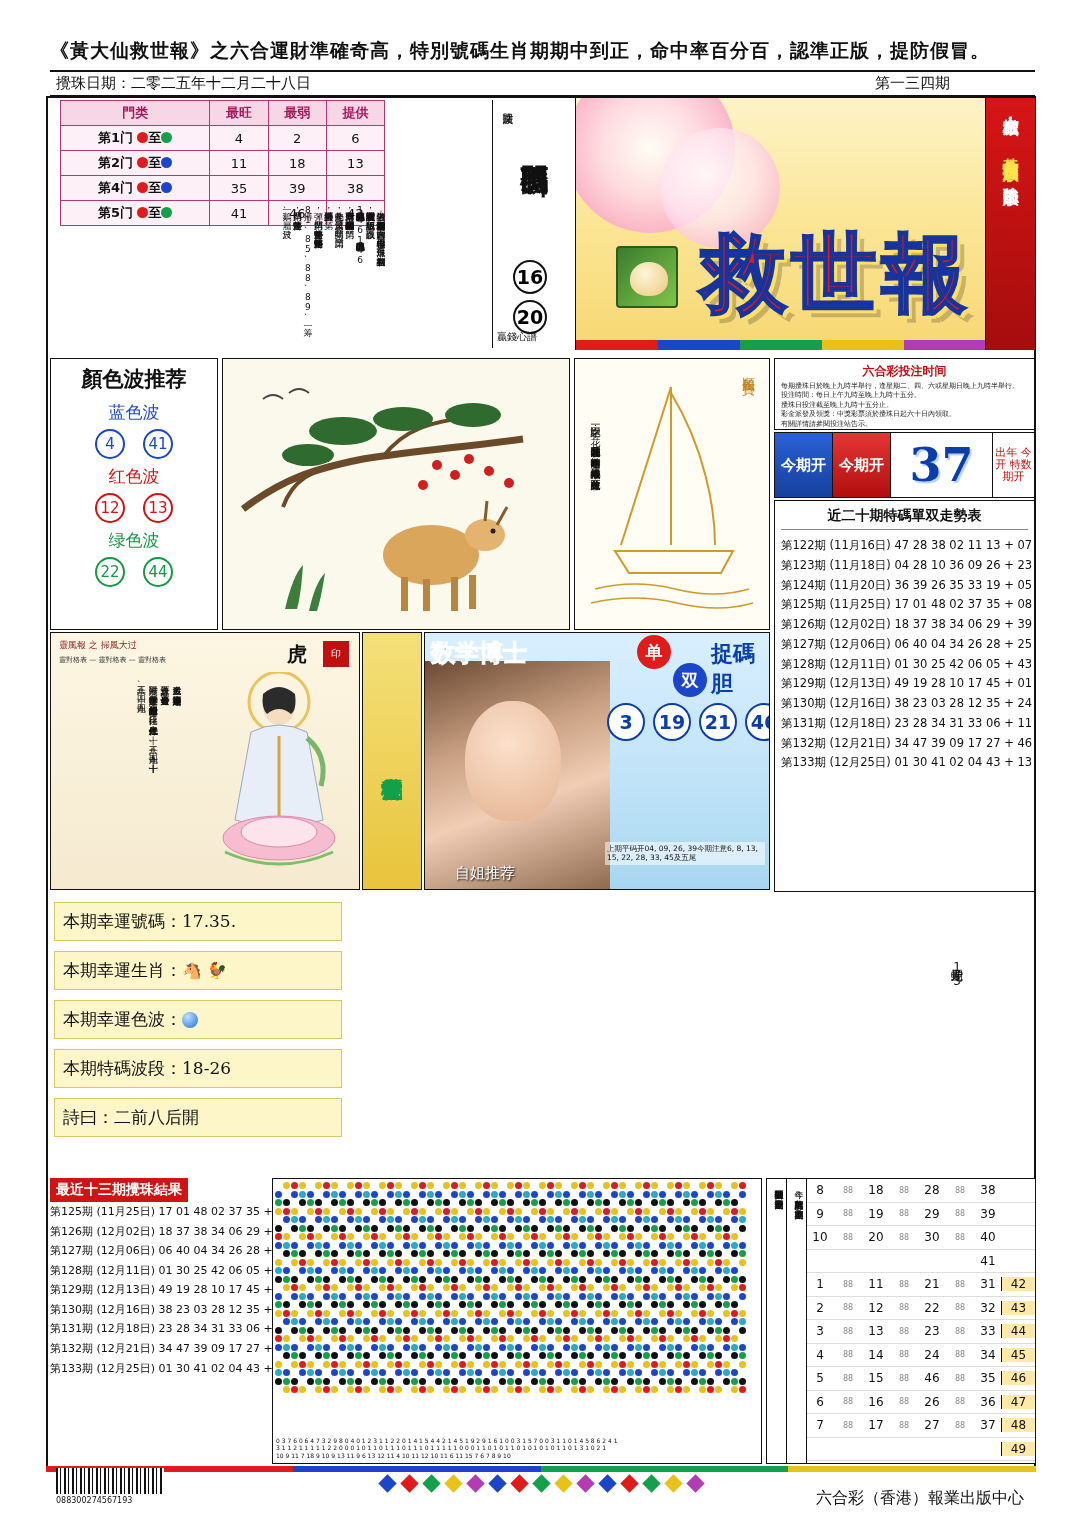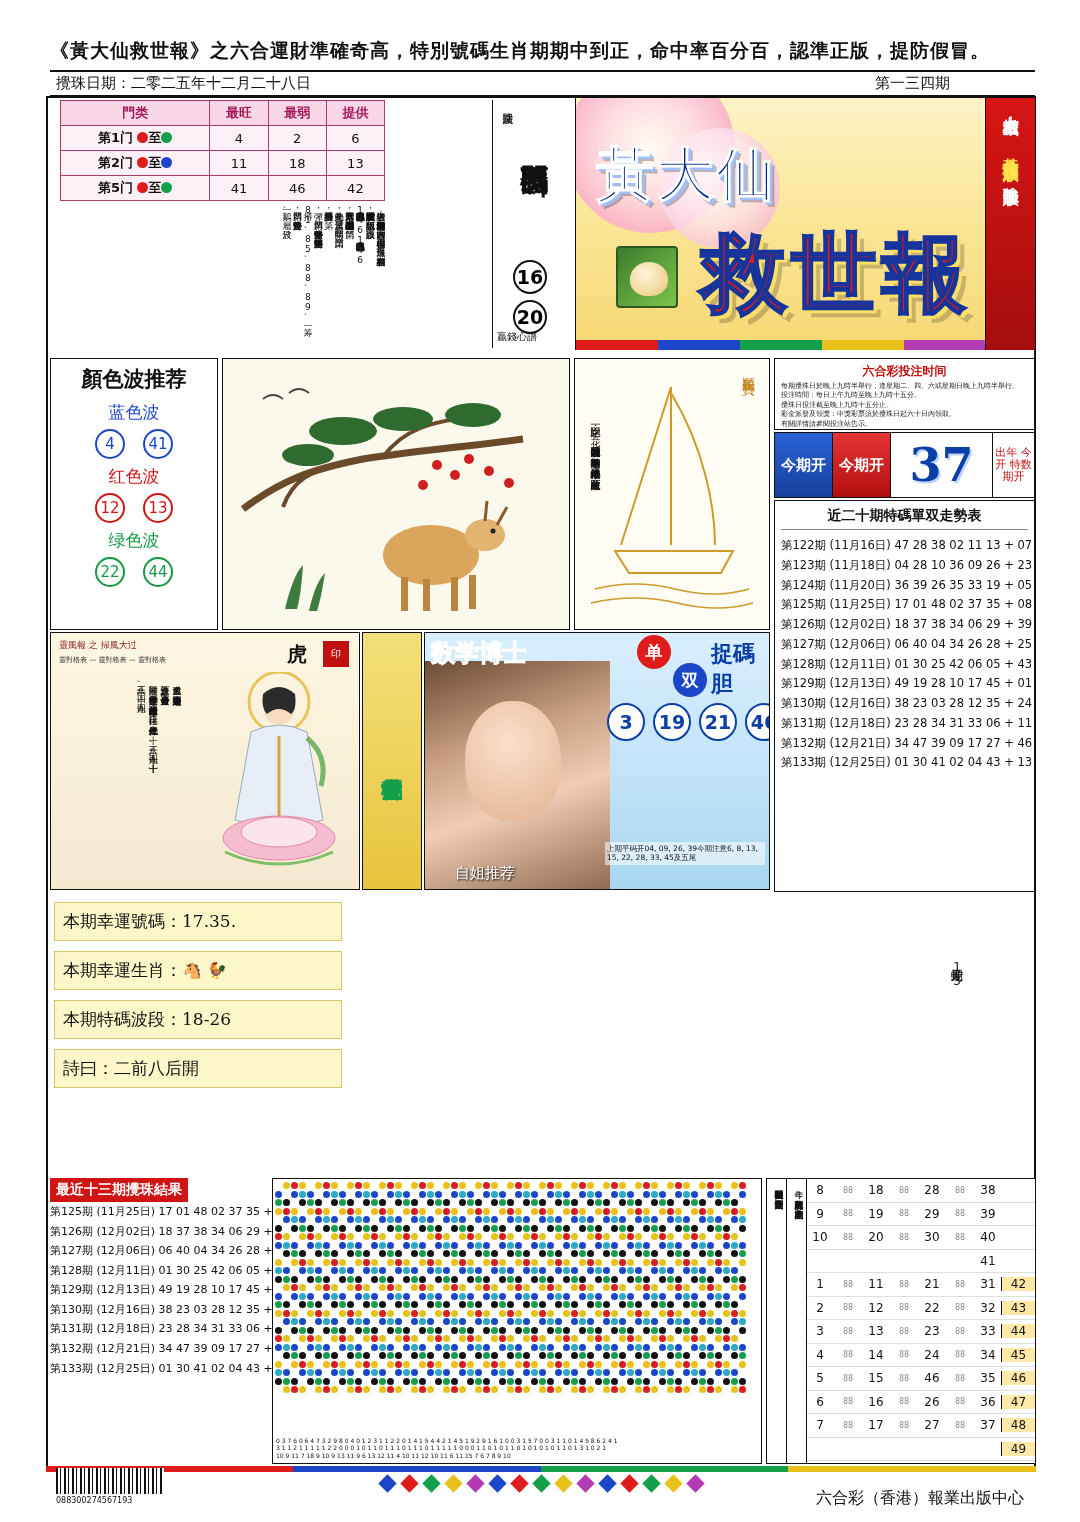--- a/index.html
+++ b/index.html
@@ -504,20 +504,26 @@
         <td>2</td>
         <td>6</td>
       </tr>
       <tr>
         <td class="gate-lbl"><span>第2门</span> <span class="dot d-red"></span>至<span class="dot d-blue"></span></td>
         <td>11</td>
         <td>18</td>
         <td>13</td>
       </tr>
       <tr>
+        <td class="gate-lbl"><span>第4门</span> <span class="dot d-red"></span>至<span class="dot d-blue"></span></td>
+        <td>35</td>
+        <td>39</td>
+        <td>38</td>
+      </tr>
+      <tr>
         <td class="gate-lbl"><span>第5门</span> <span class="dot d-red"></span>至<span class="dot d-green"></span></td>
         <td>41</td>
         <td>46</td>
         <td>42</td>
       </tr>
     </tbody>
   </table>
 
   <div class="vcols">
     <div class="vcol">敬告讀者：近期發現內地市場上有的翻版，雜內容雷同，但字迹模糊百出，魚目混珠。有損讀者利益。</div>
@@ -543,21 +549,20 @@
     <div class="cold-title">捉波路</div>
     <div class="cold-big">冷門號碼可叫</div>
     <div class="cold-ball" style="left:20px;top:160px;">16</div>
     <div class="cold-ball" style="left:20px;top:200px;">20</div>
     <div class="cold-foot">贏錢心譜</div>
   </div>
 
   <div class="masthead">
     <div class="mh-flower"></div>
     <div class="mh-flower2"></div>
-    <div class="mh-title1">黃大仙</div>
     <div class="mh-emblem"></div>
     <div class="mh-title2">救世報</div>
     <div class="mh-stripe"></div>
   </div>
 
   <div class="redbanner">
     <div class="vtext">
       <span>六合權威：</span>
       <span class="y">黃大仙救世報加大版</span>
       <span>強勢出版！</span>
@@ -710,20 +715,23 @@
   </div>
 
   <div class="lucky">
     <div class="lr">
       <span>本期幸運號碼：</span><span>17.35.</span>
     </div>
     <div class="lr">
       <span>本期幸運生肖：</span><span class="zodiac-ico">🐴 🐓</span>
     </div>
     <div class="lr">
+      <span>本期幸運色波：</span><span class="wave-ball"></span>
+    </div>
+    <div class="lr">
       <span>本期特碼波段：</span><span>18-26</span>
     </div>
     <div class="lr">
       <span>詩曰：</span><span>二前八后開</span>
     </div>
   </div>
 
 
 
   <div class="rightside-note">上期开蛇13</div>

